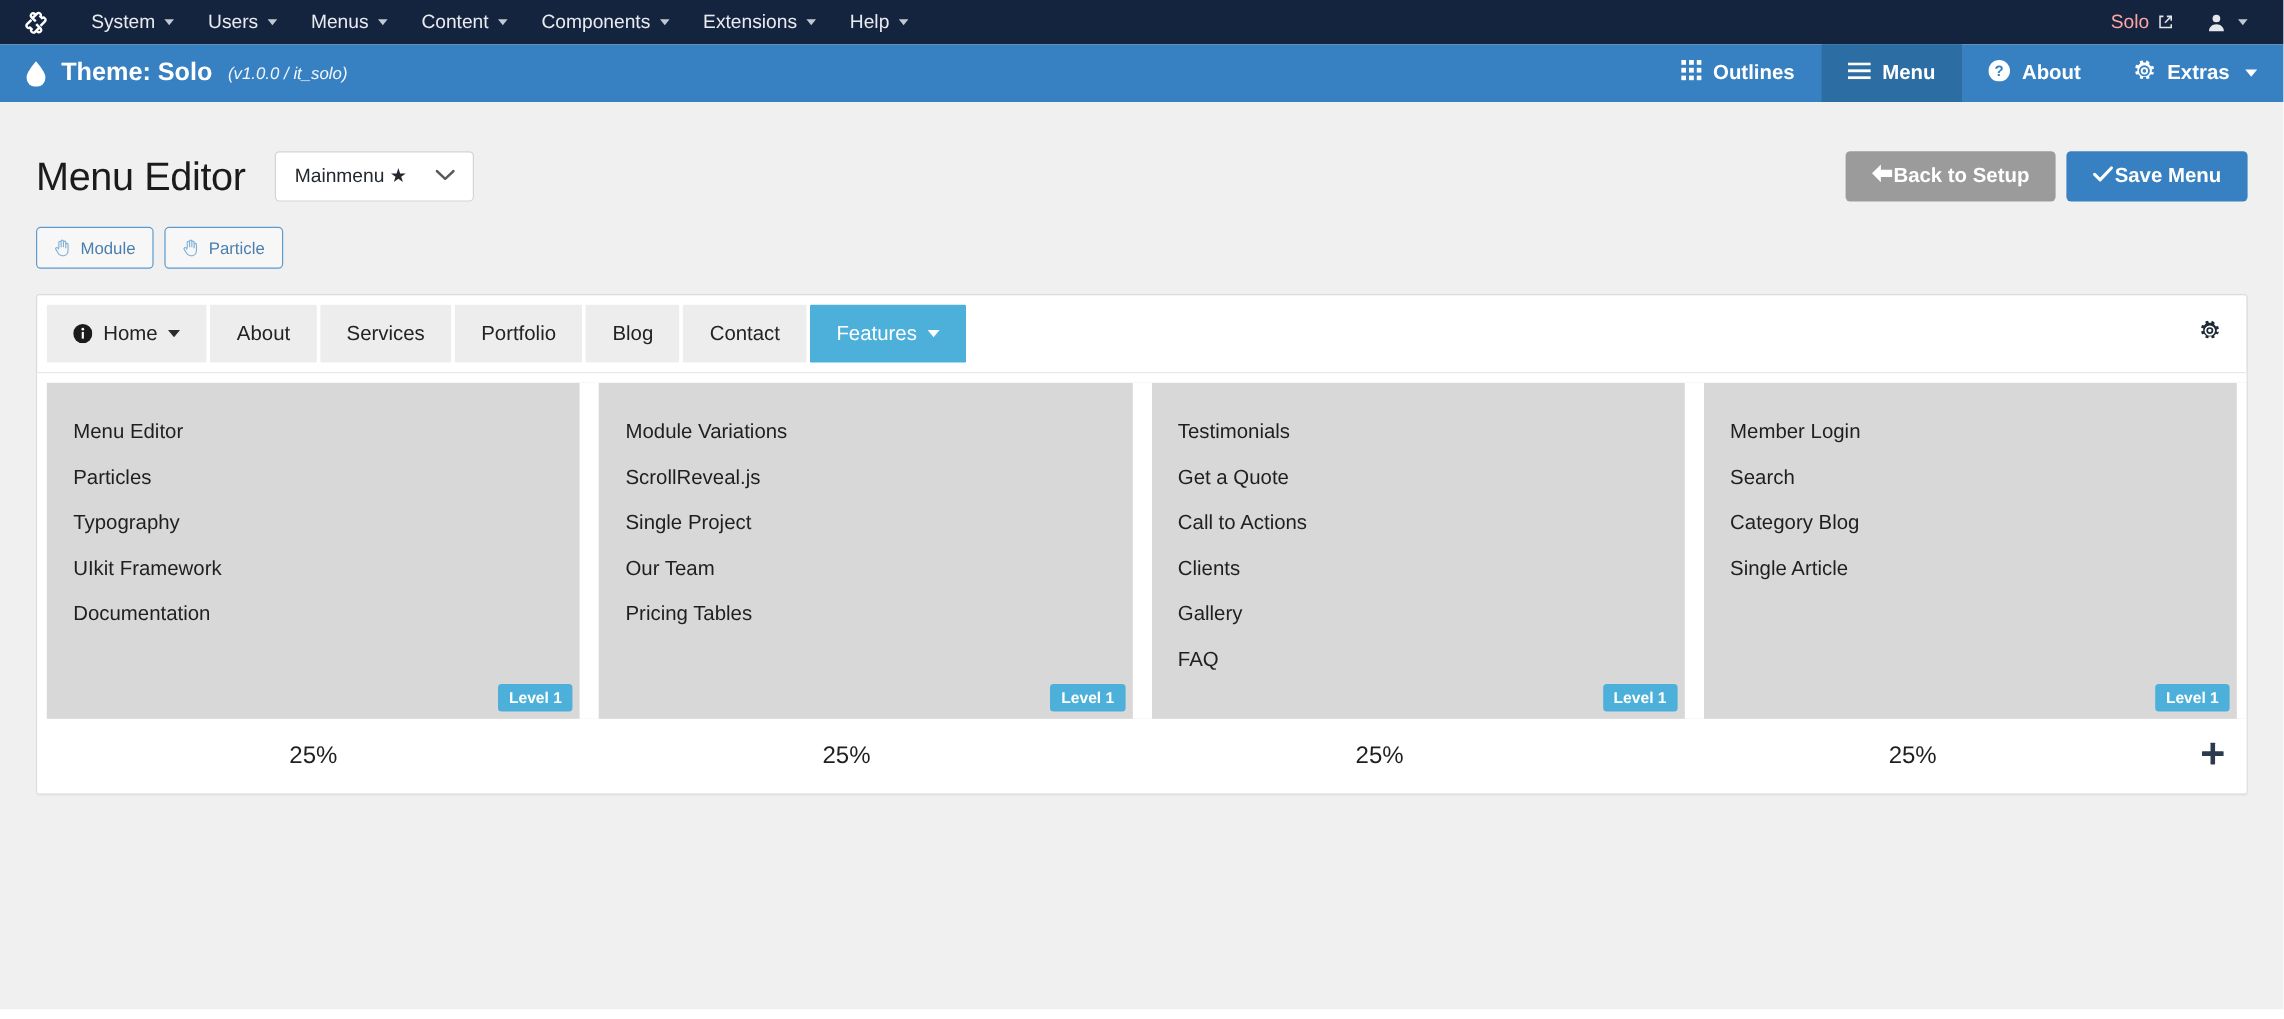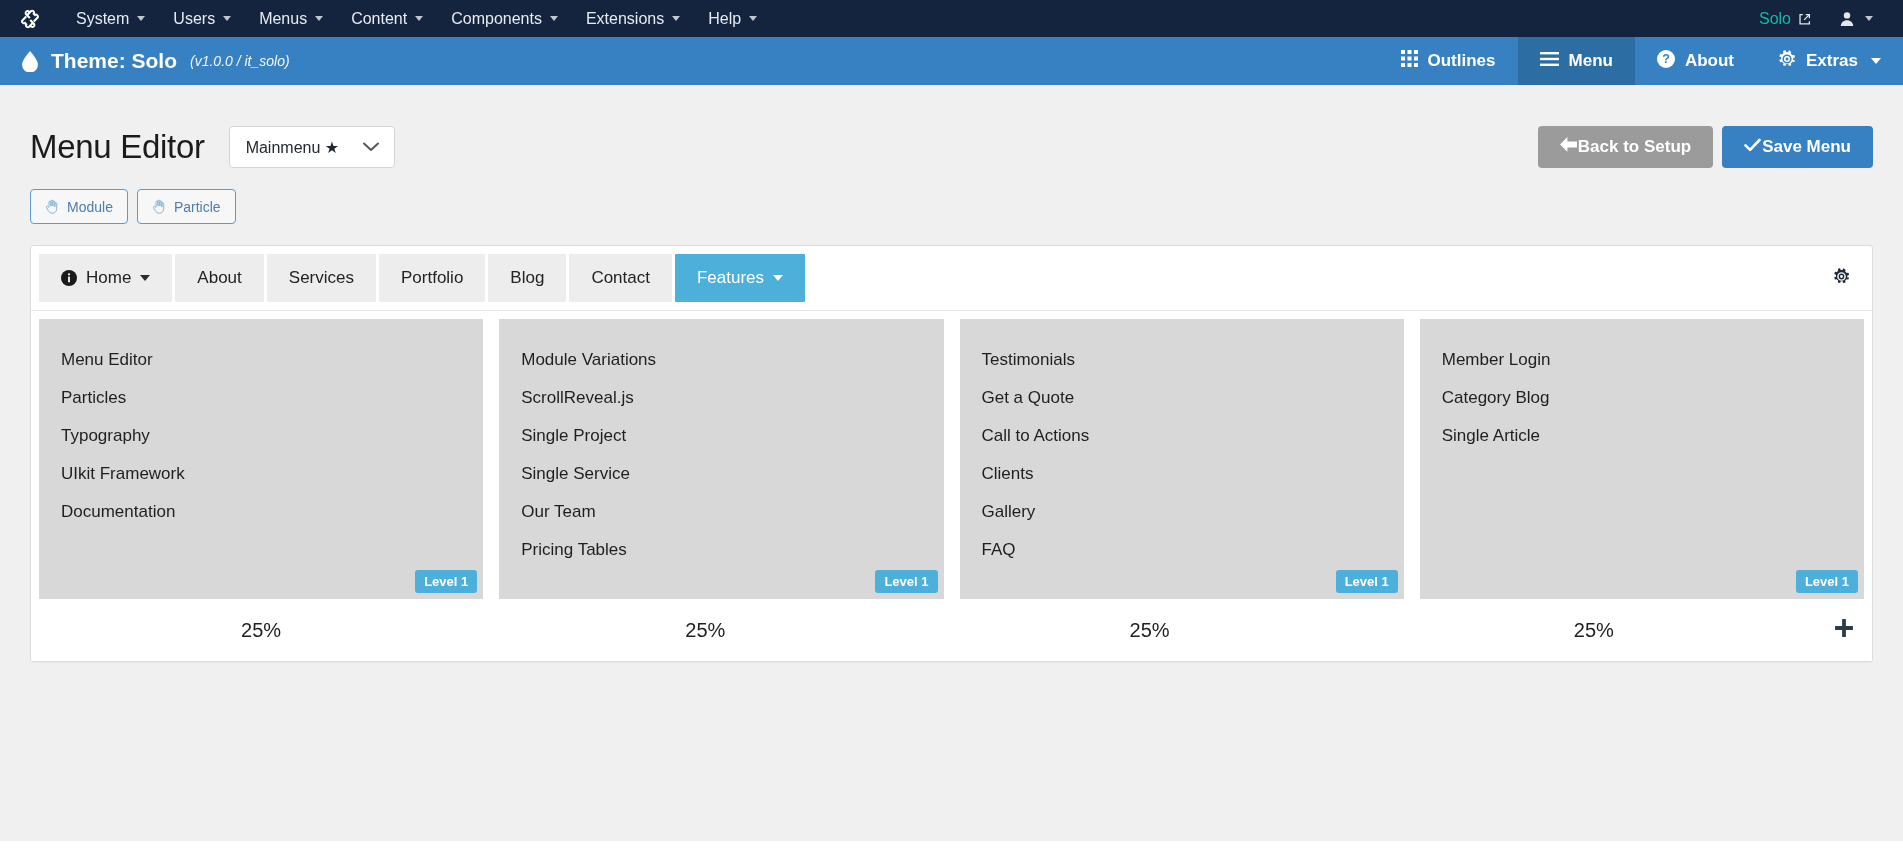--- a/index.html
+++ b/index.html
@@ -47,21 +47,21 @@
     display: inline-block;
     margin-left: 2px;
   }
   .admin-bar-right {
     margin-left: auto;
     display: flex; align-items: center; gap: 4px;
   }
   .site-link {
     display: flex; align-items: center; gap: 7px;
     padding: 6px 12px;
-    color: #14b8a6; font-size: 16px; cursor: pointer;
+    color: #fca5a5; font-size: 16px; cursor: pointer;
   }
   .ext-icon { display: inline-block; width: 13px; height: 13px; }
   .user-menu {
     display: flex; align-items: center; gap: 8px;
     padding: 6px 12px; cursor: pointer;
   }
   .user-avatar-icon { width: 16px; height: 16px; display:inline-block; }
 
   
   .theme-bar {
@@ -513,38 +513,38 @@
         <div class="col-item">Typography</div>
         <div class="col-item">UIkit Framework</div>
         <div class="col-item">Documentation</div>
         <span class="level-badge">Level 1</span>
       </div>
 
       <div class="col">
         <div class="col-item">Module Variations</div>
         <div class="col-item">ScrollReveal.js</div>
         <div class="col-item">Single Project</div>
-        <div class="col-item">Single Service</div>
         <div class="col-item">Our Team</div>
         <div class="col-item">Pricing Tables</div>
         <span class="level-badge">Level 1</span>
       </div>
 
       <div class="col">
         <div class="col-item">Testimonials</div>
         <div class="col-item">Get a Quote</div>
         <div class="col-item">Call to Actions</div>
         <div class="col-item">Clients</div>
         <div class="col-item">Gallery</div>
         <div class="col-item">FAQ</div>
         <span class="level-badge">Level 1</span>
       </div>
 
       <div class="col">
         <div class="col-item">Member Login</div>
+        <div class="col-item">Search</div>
         <div class="col-item">Category Blog</div>
         <div class="col-item">Single Article</div>
         <span class="level-badge">Level 1</span>
       </div>
     </div>
 
     <div class="pct-row">
       <div class="pct-cell">25%</div>
       <div class="pct-cell">25%</div>
       <div class="pct-cell">25%</div>

